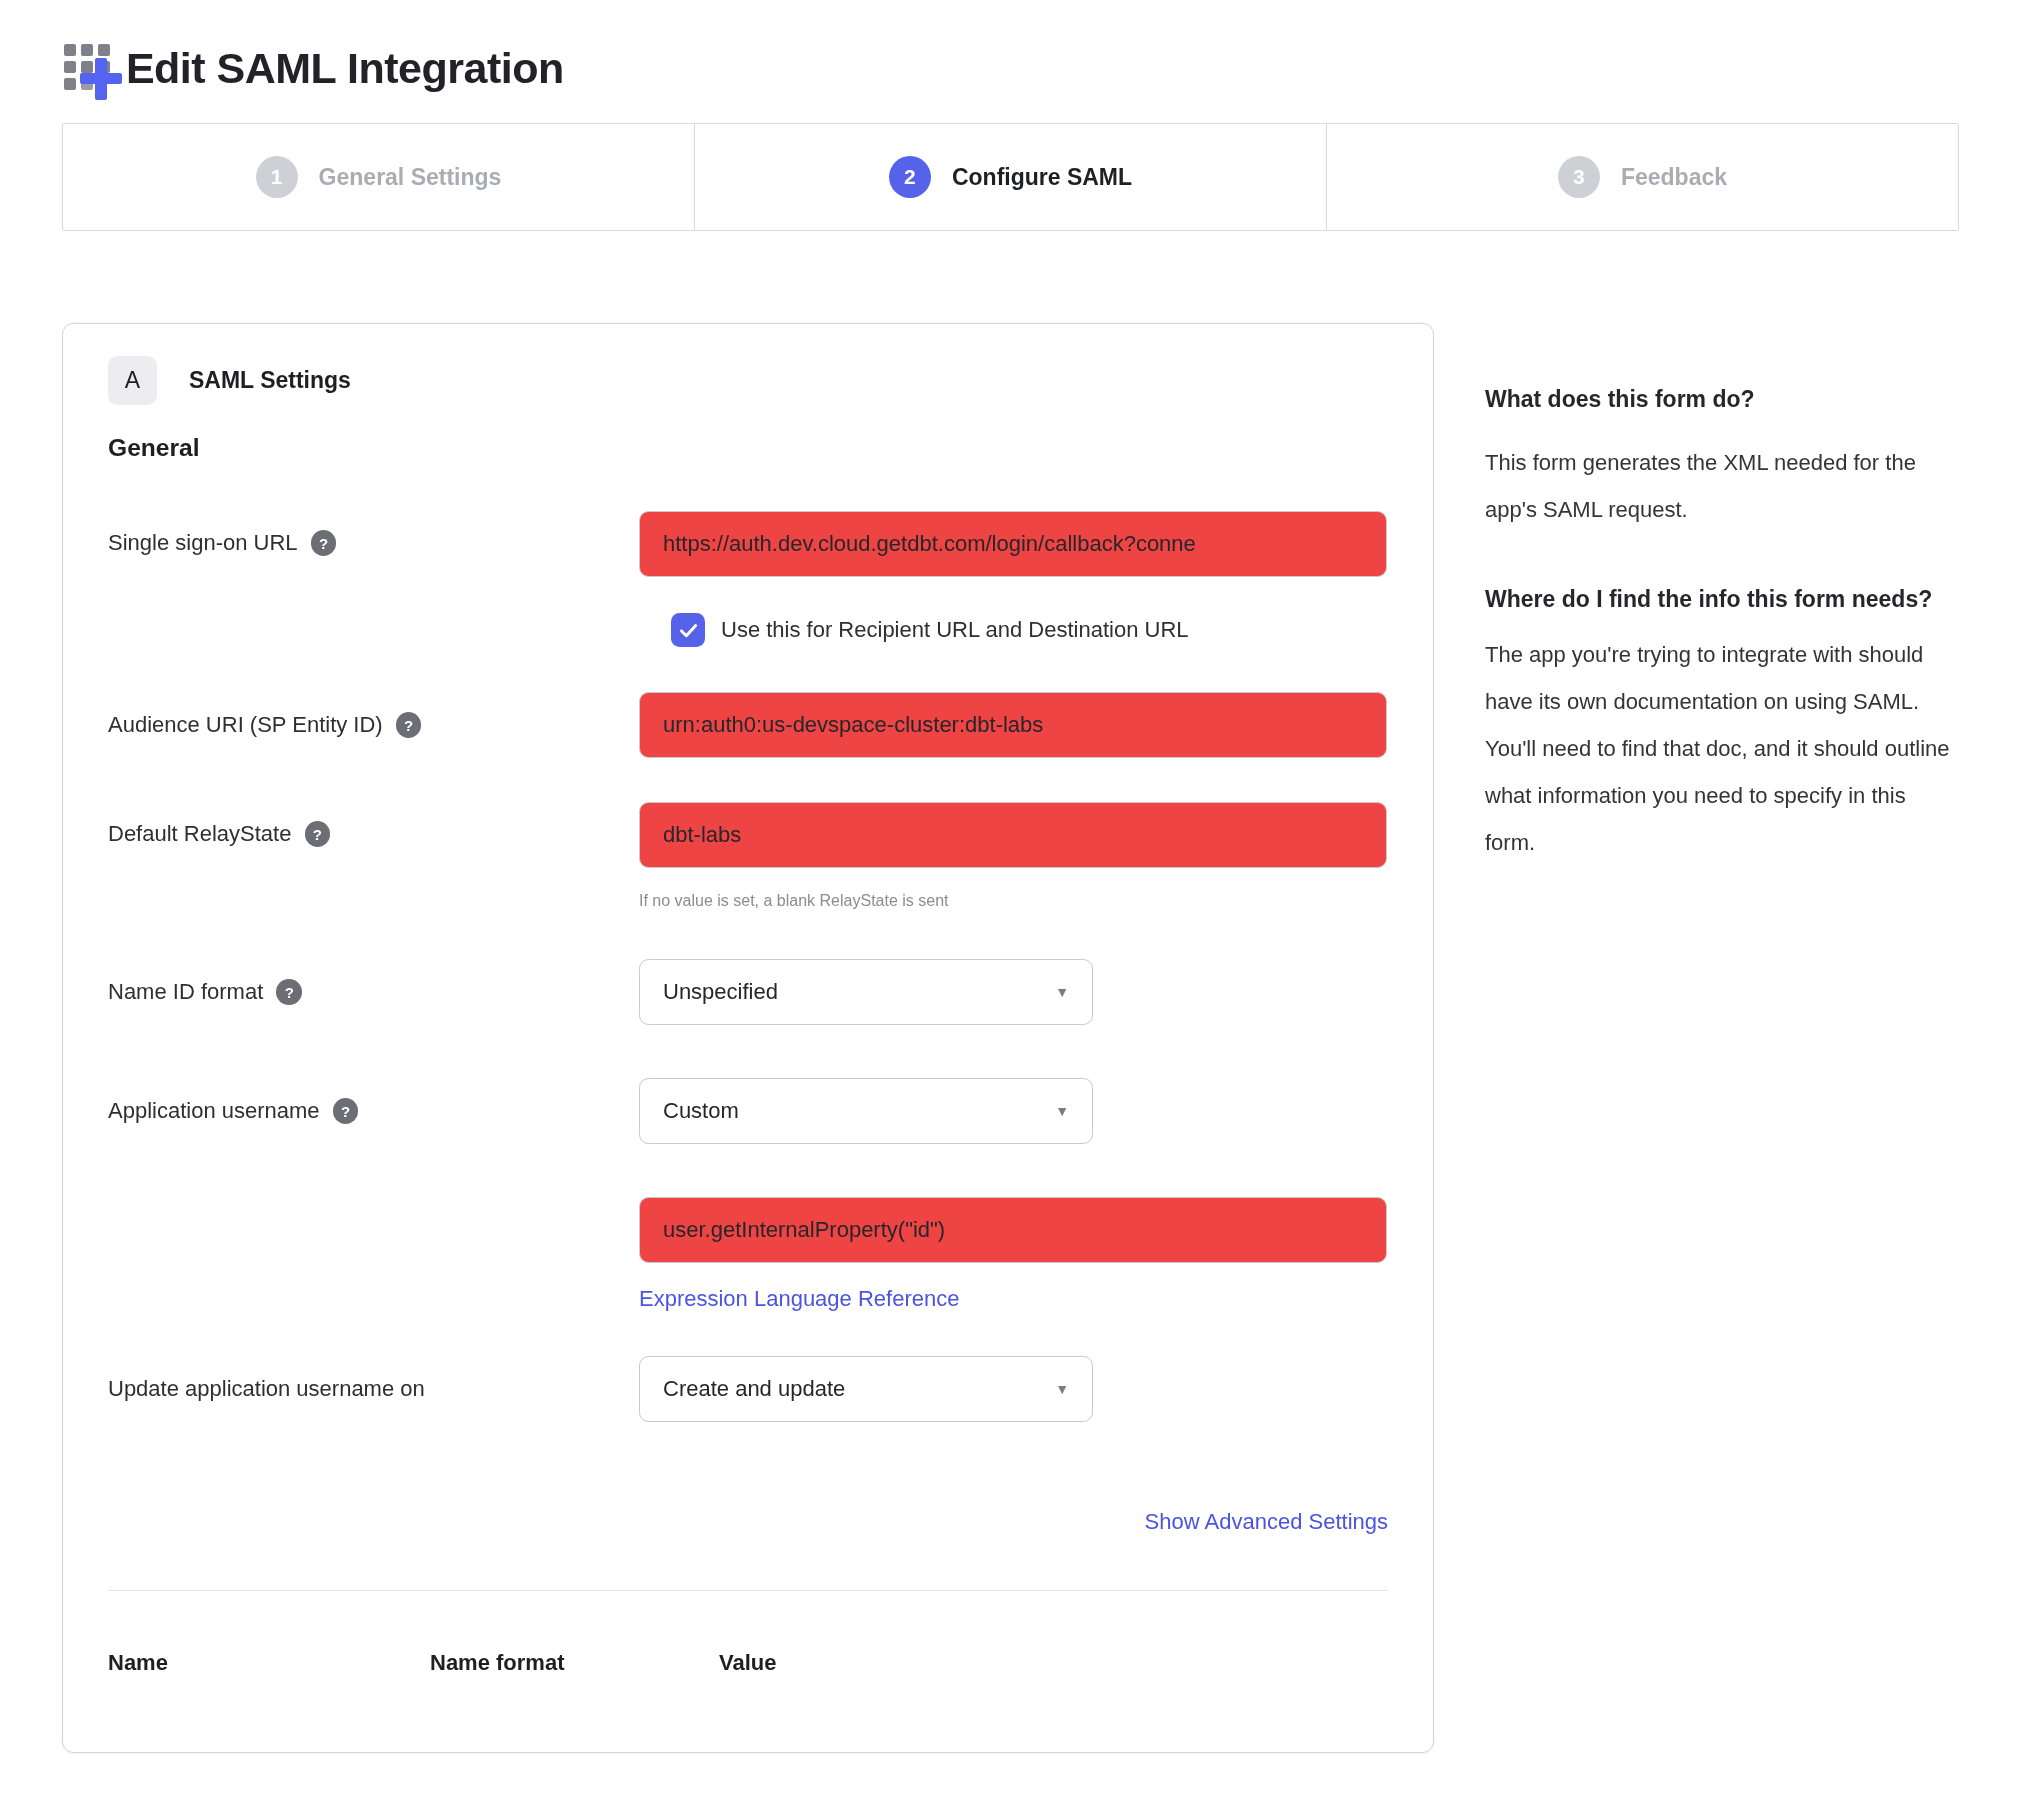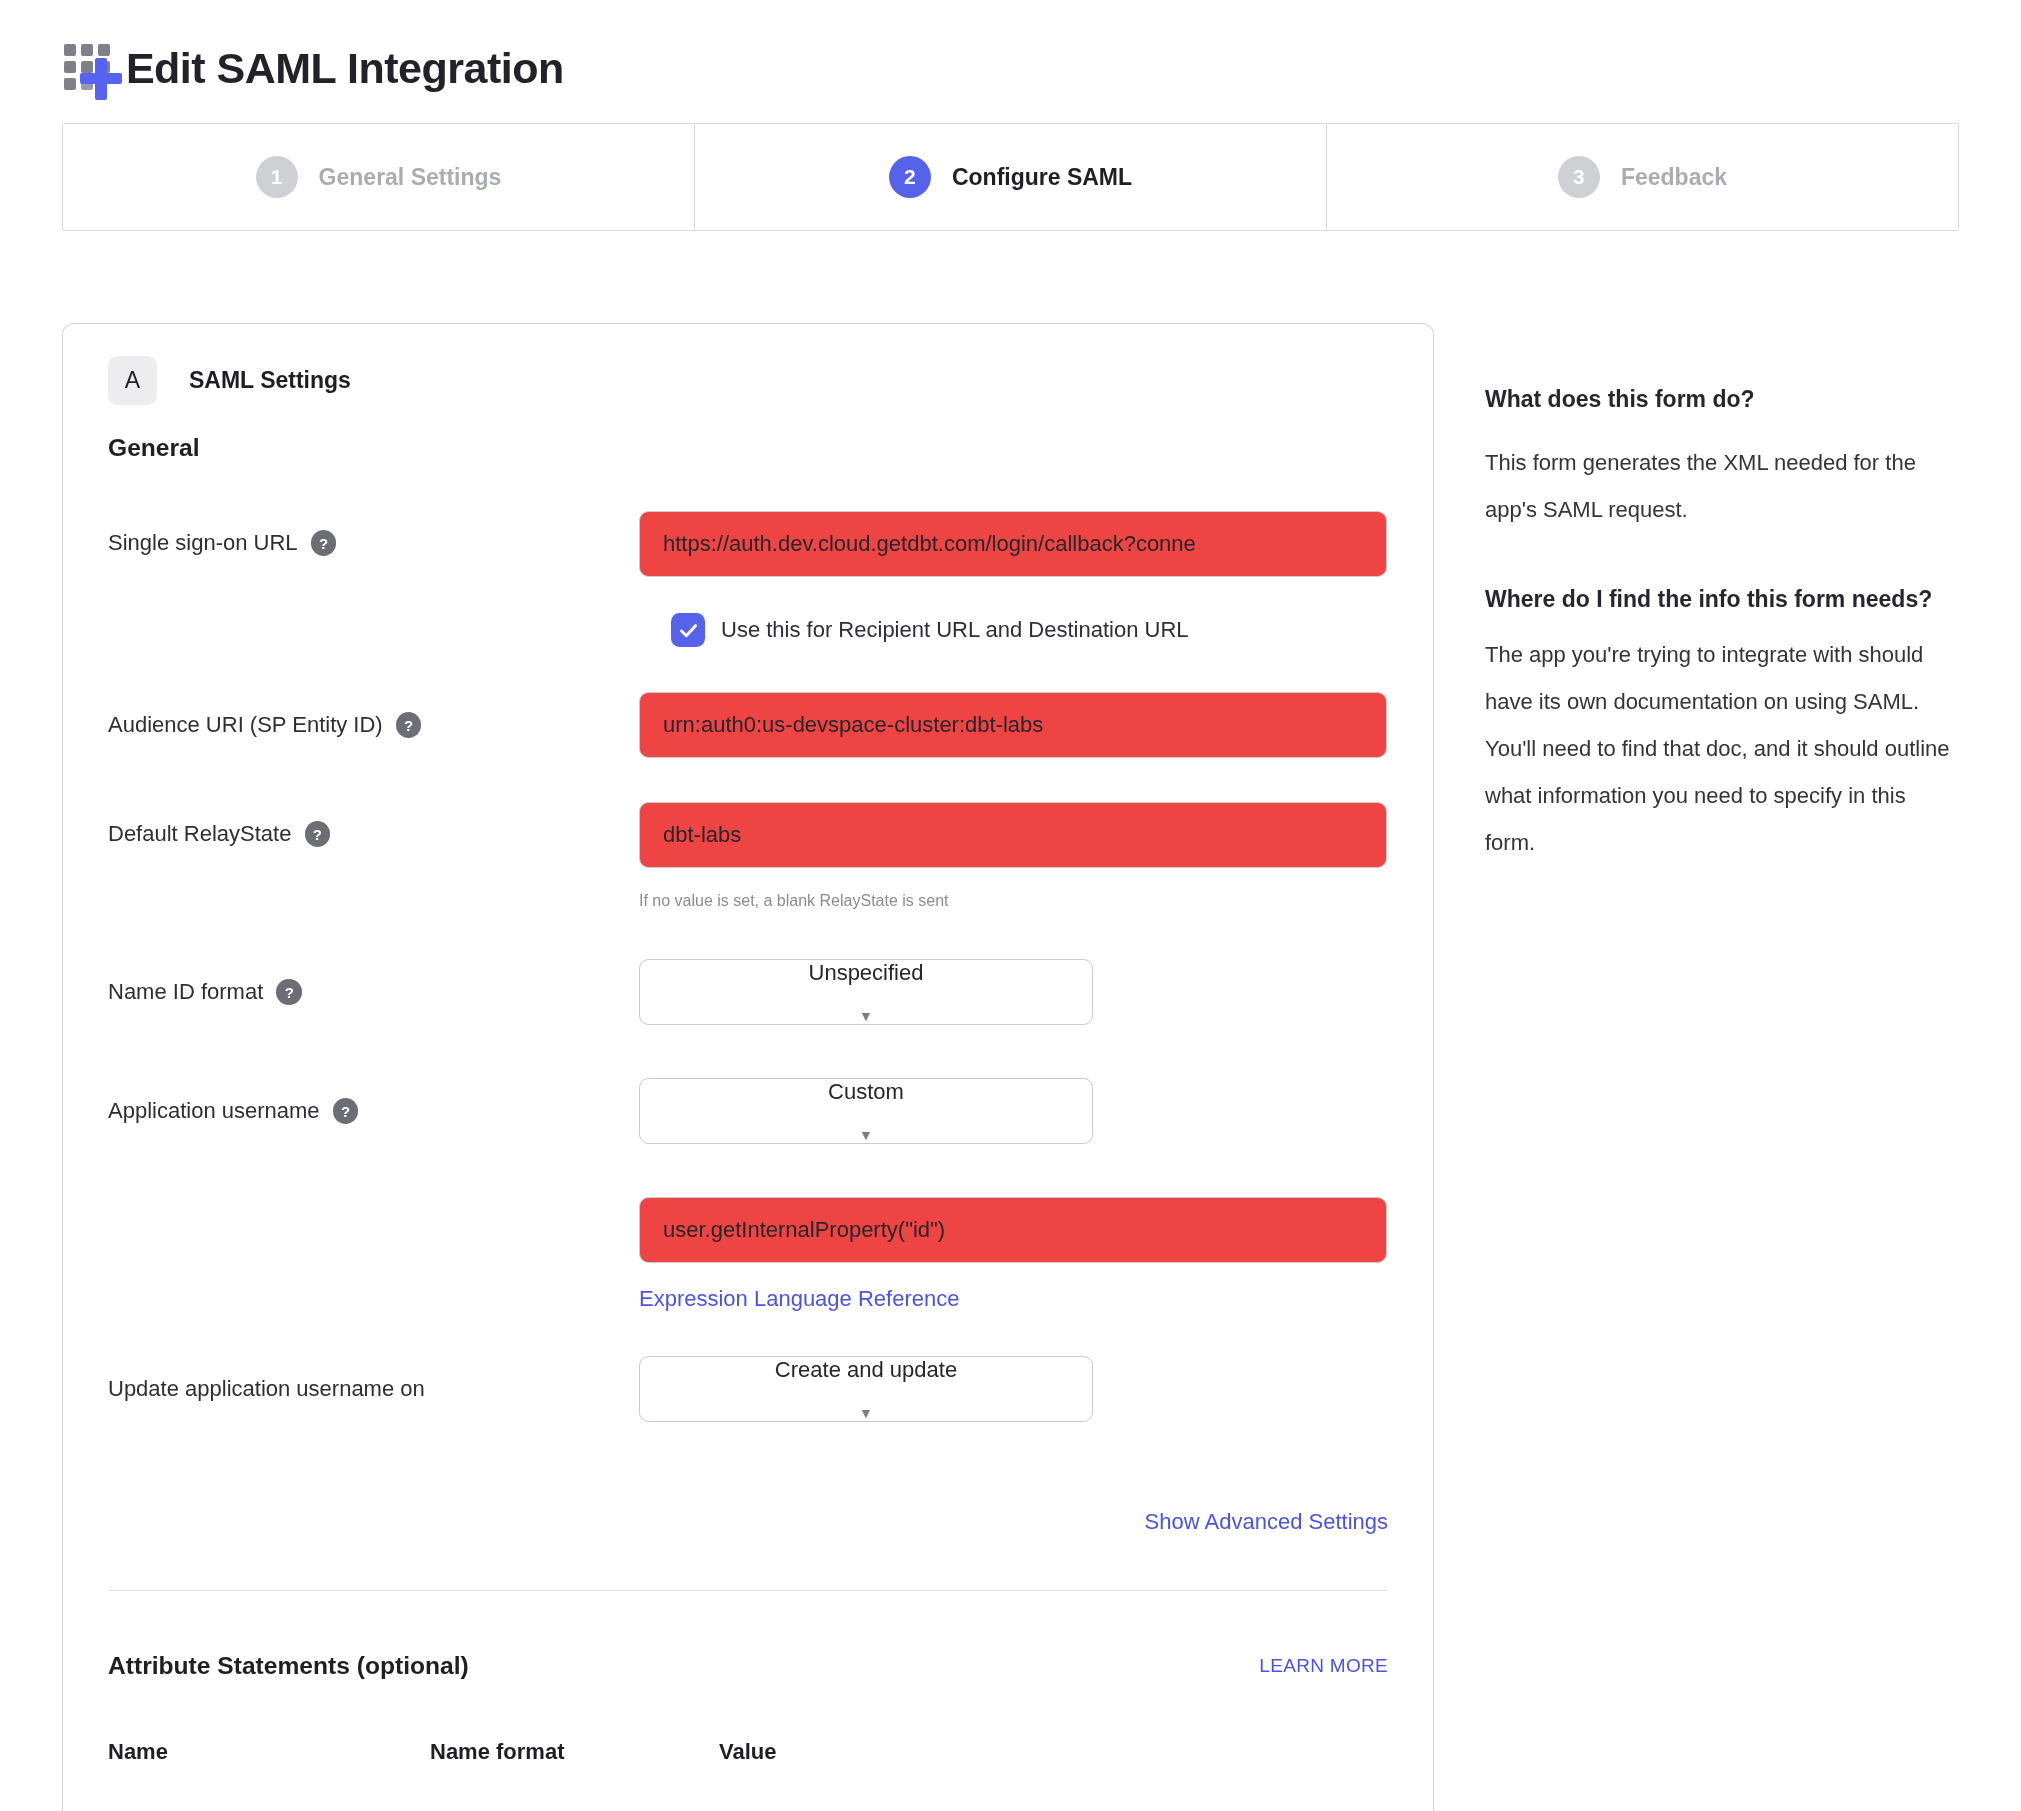--- a/index.html
+++ b/index.html
@@ -85,21 +85,21 @@
     border: 0.9px solid #c9c9ce; border-radius: 9.5px;
     padding: 0 23px; font-size: 22px; color: #26262b;
     font-family: "Liberation Sans", sans-serif;
     background: #ef4444; outline: none;
   }
   .select {
     width: 454px; height: 66px;
     border: 0.9px solid #c9c9ce; border-radius: 9.5px;
     padding: 0 23px; background: #fff;
     display: flex; align-items: center; justify-content: space-between;
-    font-size: 22px; color: #26262b; cursor: pointer; flex-direction: column;
+    font-size: 22px; color: #26262b; cursor: pointer;
   }
   .caret { color: #7c7c84; font-size: 14px; }
   .checkbox-row { margin-top: 36px; margin-left: 531px; display: flex; align-items: center; gap: 16px; padding-left: 32px; }
   .checkbox {
     width: 34px; height: 34px; border-radius: 8.5px; background: #5562e9;
     display: flex; align-items: center; justify-content: center; cursor: pointer; flex: none;
   }
   .checkbox-label { font-size: 22px; color: #2e2e34; }
   .hint { margin-top: 24px; margin-left: 531px; font-size: 16px; color: #8b8b92; }
   .link { color: #4b53e2; font-size: 22px; text-decoration: none; cursor: pointer; }
@@ -249,24 +249,20 @@
           <span class="caret">▼</span>
         </div>
       </div>
 
       <div class="advanced-row">
         <a class="link">Show Advanced Settings</a>
       </div>
 
       <div class="divider"></div>
 
-      <div class="attr-head">
-        <span class="attr-title">Attribute Statements (optional)</span>
-        <a class="learn-more">LEARN MORE</a>
-      </div>
       <div class="attr-cols">
         <span class="attr-col-name">Name</span>
         <span class="attr-col-format">Name format</span>
         <span class="attr-col-value">Value</span>
       </div>
     </div>
 
     <div class="sidebar">
       <h3>What does this form do?</h3>
       <p>This form generates the XML needed for the app's SAML request.</p>

